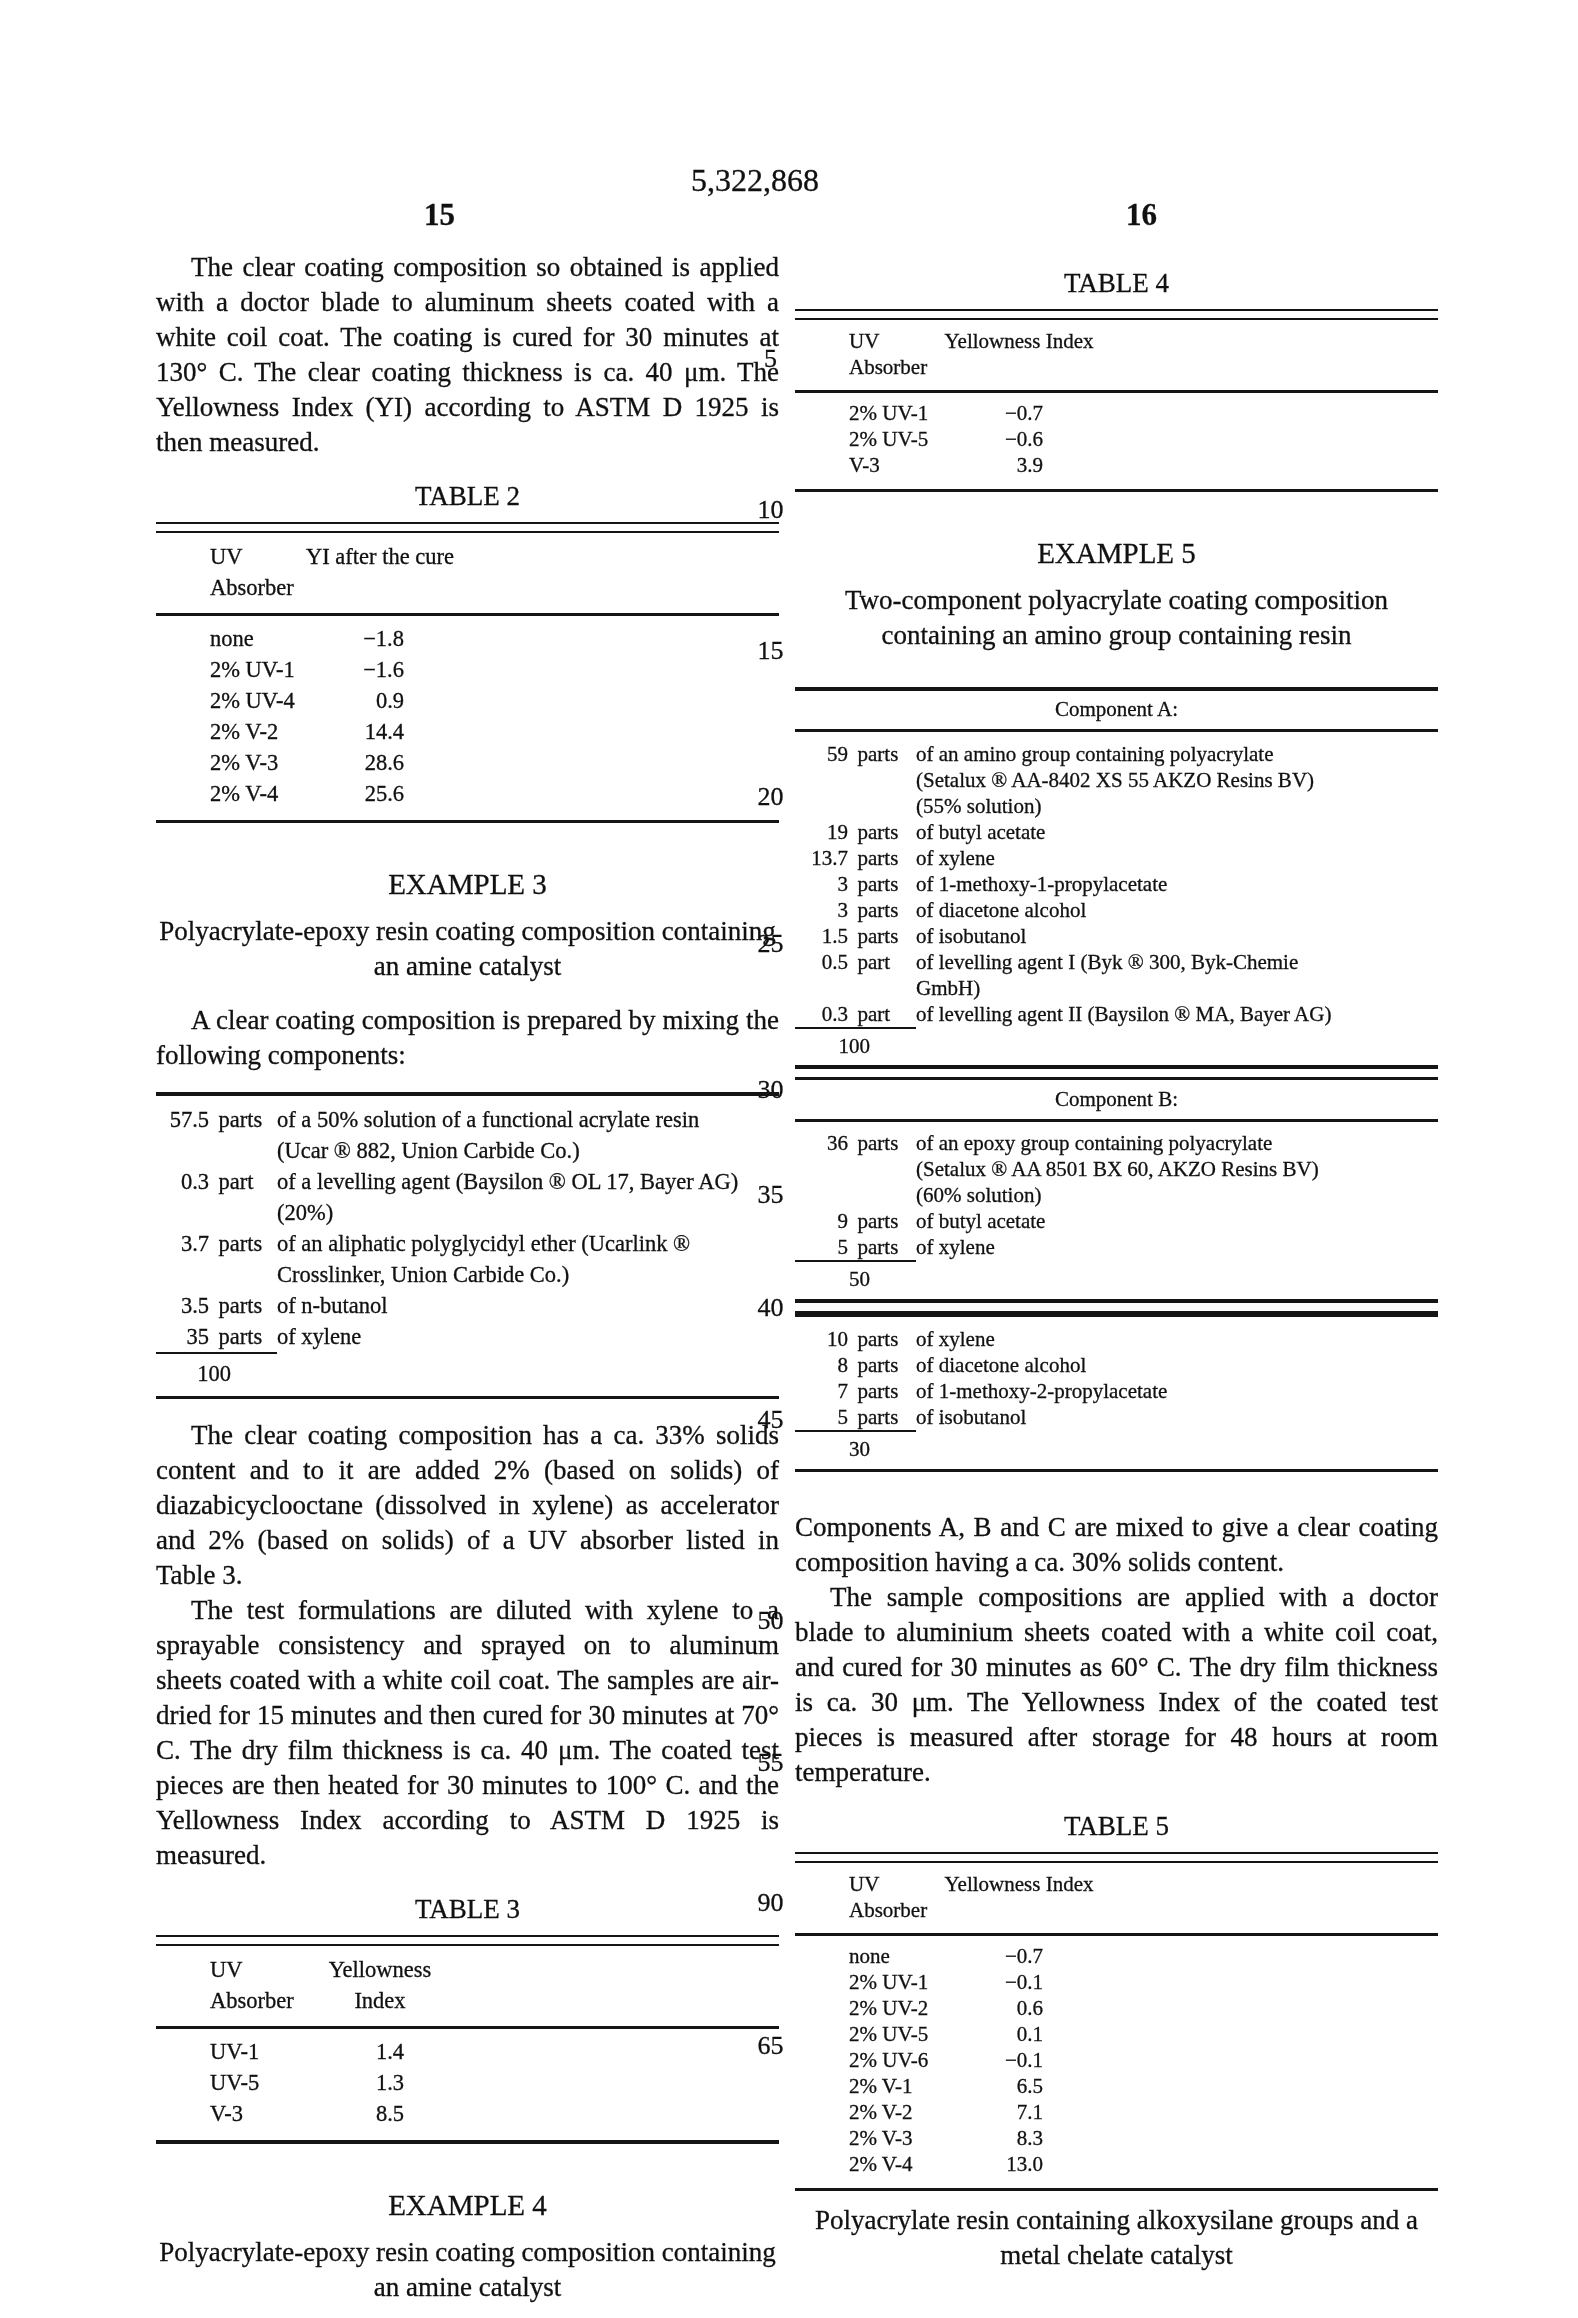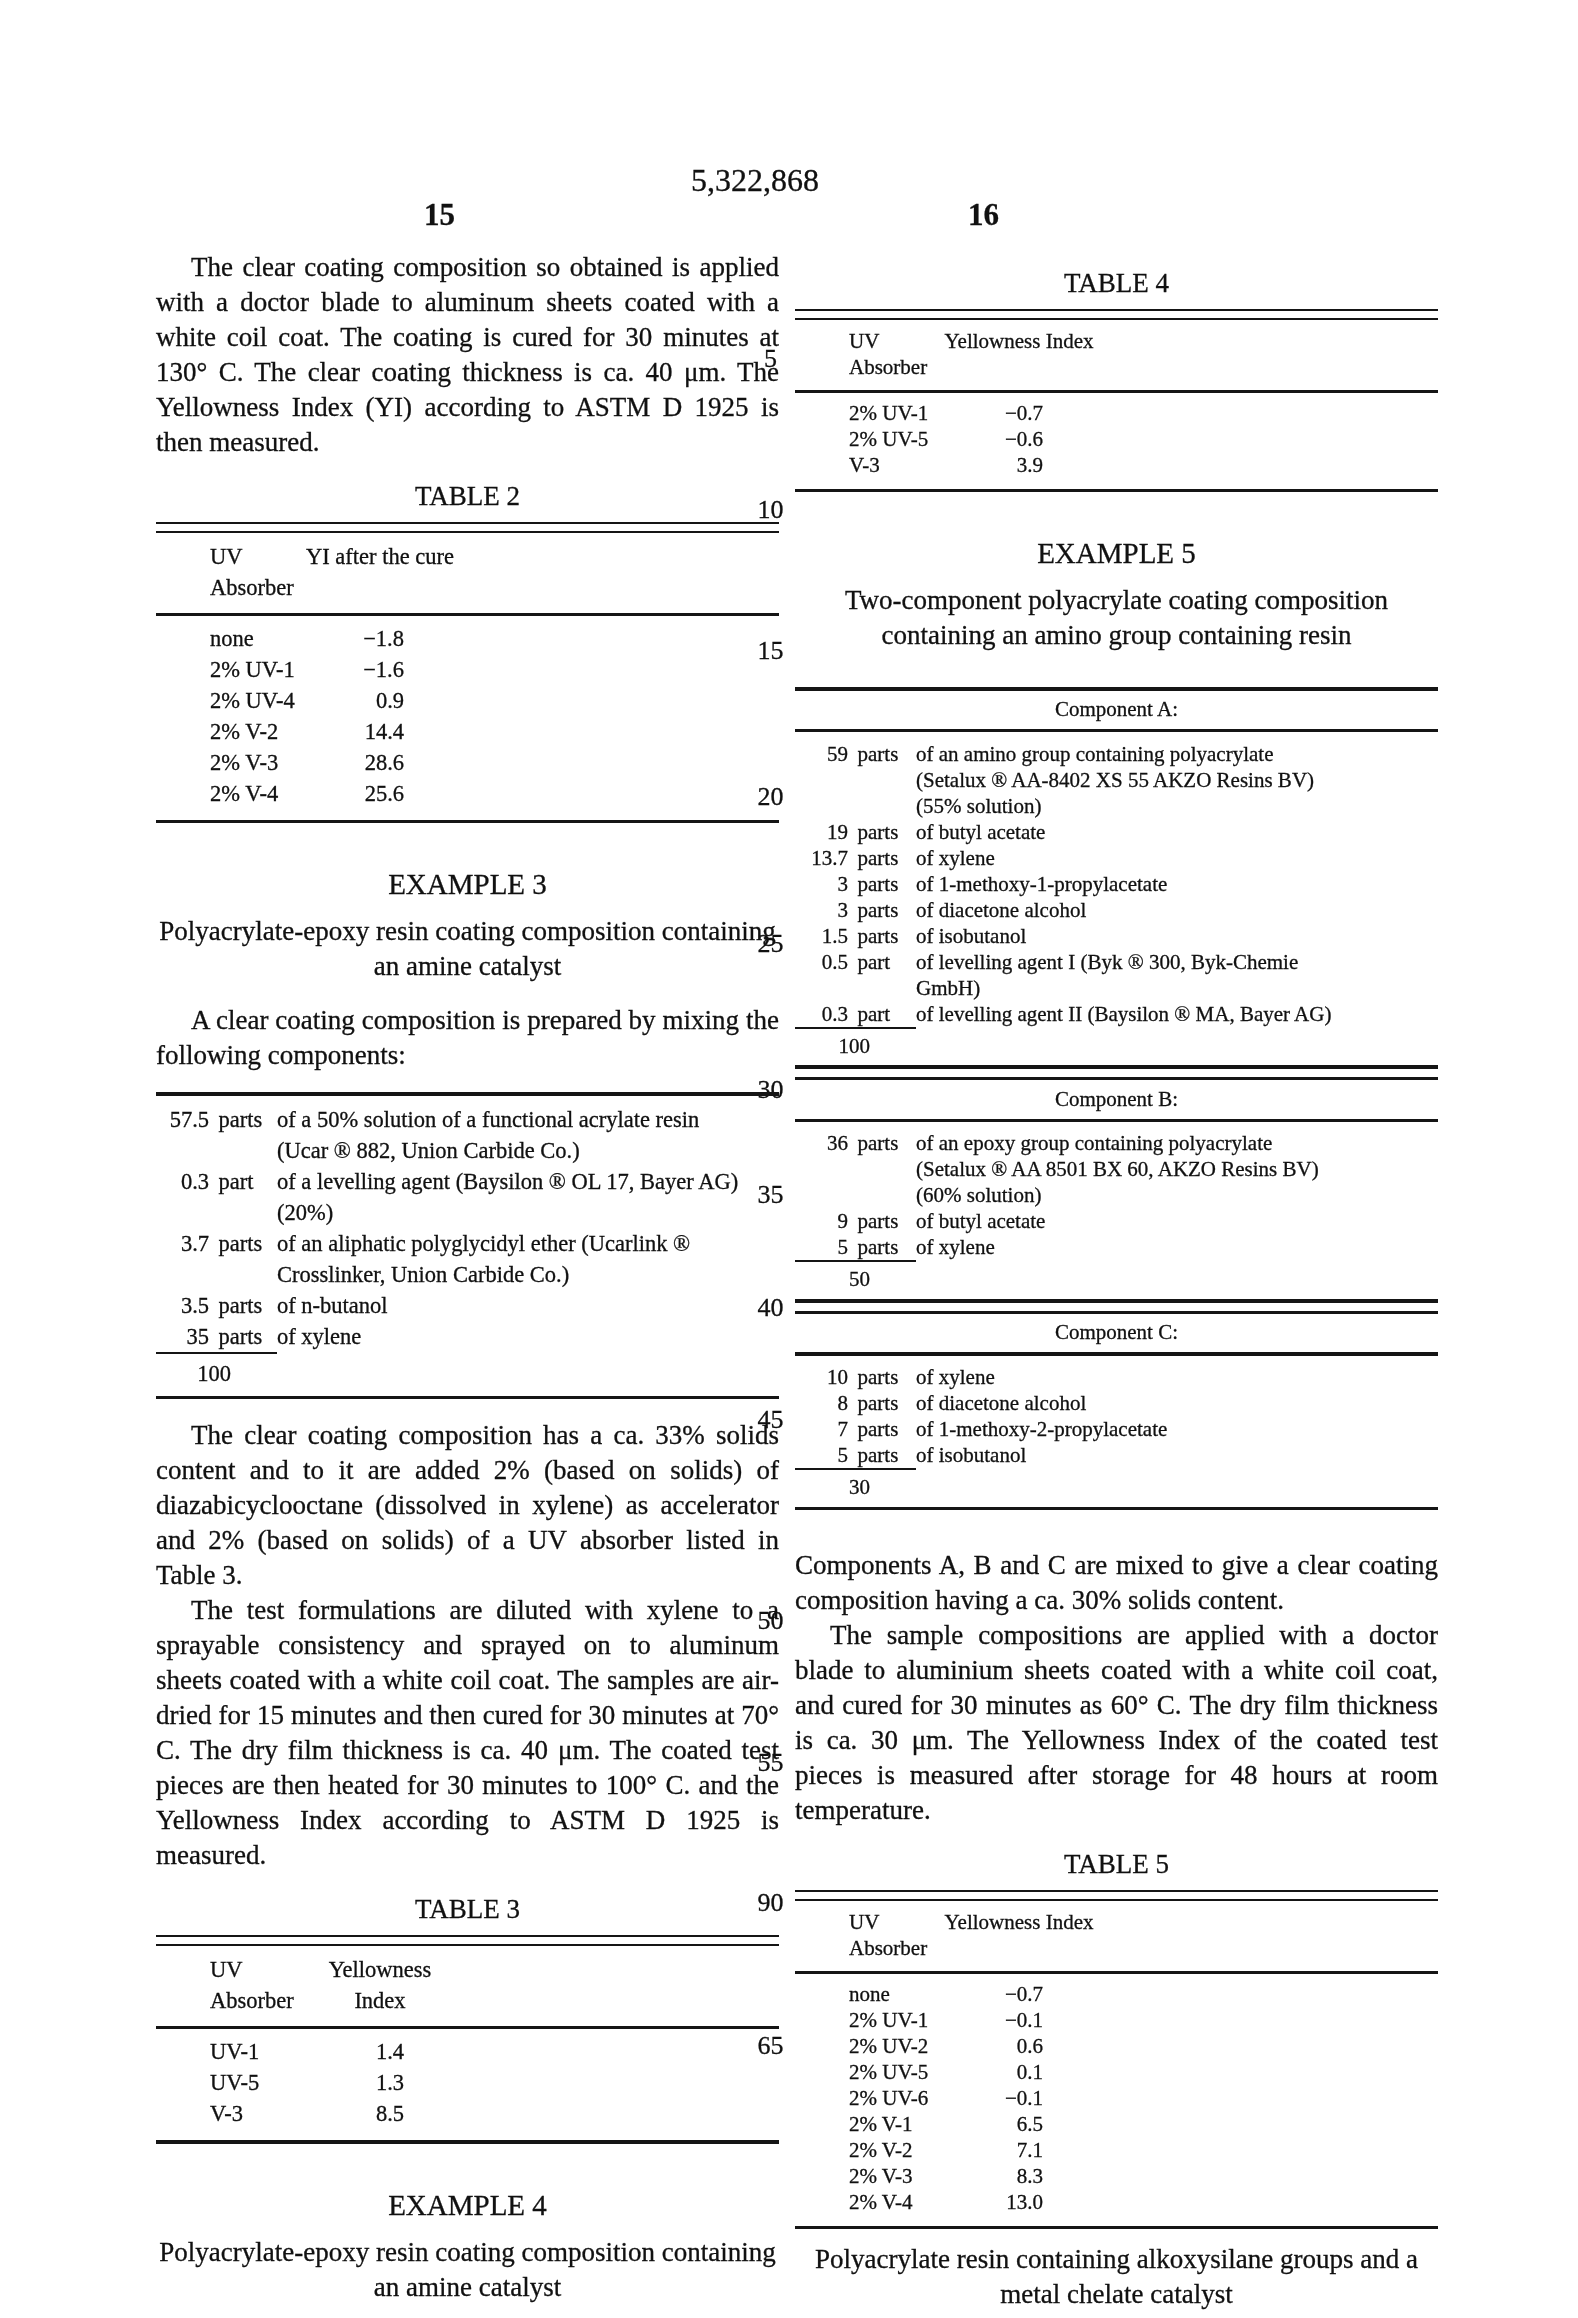--- a/index.html
+++ b/index.html
@@ -5,21 +5,21 @@
   html,body{margin:0;padding:0;}
   body{
     width:1578px;height:2319px;position:relative;
     background:#ffffff;color:#111111;
     font-family:"Liberation Serif","DejaVu Serif",serif;
     -webkit-text-stroke:0.3px #111;
   }
   .page-num{position:absolute;top:162px;left:0;width:1510px;text-align:center;font-size:32px;}
   .colnum{position:absolute;top:197px;font-size:31px;font-weight:bold;}
   #col15{left:293px;width:293px;text-align:center;}
-  #col16{left:968px;width:293px;}
+  #col16{left:995px;width:293px;text-align:center;}
 
   .col{position:absolute;top:250px;font-size:27px;line-height:35px;text-align:justify;}
   #leftcol{left:156px;width:623px;}
   #rightcol{left:795px;width:643px;}
 
   p{margin:0;}
   .indent{text-indent:35px;}
   .ex-head{text-align:center;font-size:29px;margin-top:44px;}
   .ex-sub{text-align:center;font-size:27px;line-height:35px;margin-top:12.2px;}
   .after-sub{margin-top:19px;}
@@ -302,21 +302,20 @@
           <div class="tcell unit">parts</div>
           <div class="tcell desc">of xylene</div>
         </div>
       </div>
     <div class="total">50</div>
     <div class="rule"></div>
   </div>
 
   <div class="tbl comp stack">
     <div class="rule"></div>
-    <div class="chdr">Component C:</div>
     <div class="rule"></div>
     <div data-rows="right.example5.component_c.rows">
         <div class="trow">
           <div class="tcell num">10</div>
           <div class="tcell unit">parts</div>
           <div class="tcell desc">of xylene</div>
         </div>
         <div class="trow">
           <div class="tcell num">8</div>
           <div class="tcell unit">parts</div>

